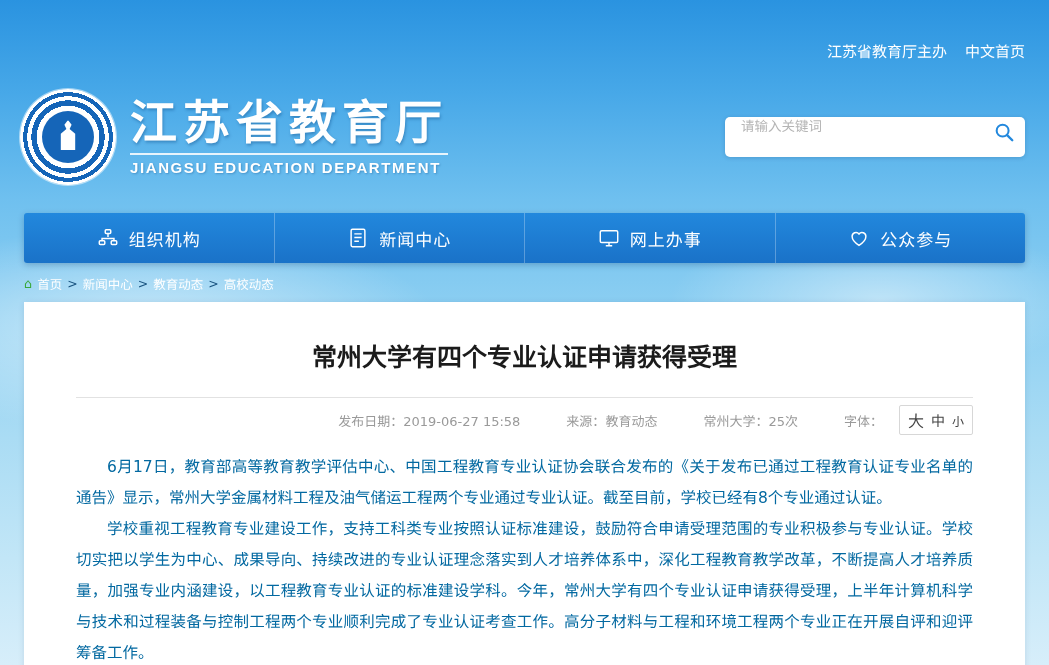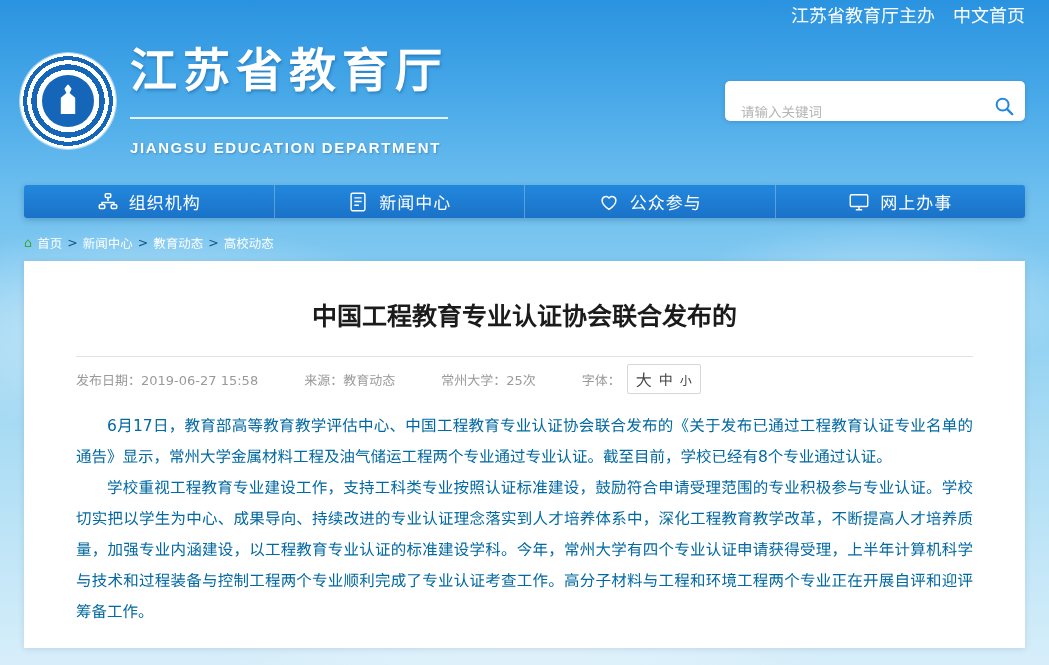--- a/index.html
+++ b/index.html
@@ -28,22 +28,23 @@
   
   .topbar {
     position: relative;
     z-index: 2;
     height: 28px;
     display: flex;
     justify-content: flex-end;
     align-items: center;
     padding-right: 24px;
     gap: 18px;
-    font-size: 18px;
+    font-size: 15px;
     color: #ffffff;
+    margin-top: 36px;
   }
   .topbar a { color: #ffffff; text-decoration: none; white-space: nowrap; }
 
   
   .header {
     position: relative;
     z-index: 2;
     height: 145px;
     display: flex;
     align-items: center;
@@ -74,21 +75,21 @@
     width: 20px; height: 30px;
     transform: translate(-50%,-55%);
     background: #ffffff;
     clip-path: polygon(50% 0%, 68% 16%, 58% 30%, 86% 46%, 86% 100%, 14% 100%, 14% 46%, 42% 30%, 32% 16%);
   }
   .logo-ring-dots {
     position: absolute; inset: 6px;
     border-radius: 50%;
     border: 2px dotted rgba(255,255,255,0.0);
   }
-  .brand-text { display: flex; flex-direction: column; gap: 18px; }
+  .brand-text { display: flex; flex-direction: column; gap: 2px; }
   .brand-cn {
     font-family: "DejaVu Sans", "Liberation Sans", sans-serif;
     font-size: 47px;
     font-weight: 700;
     color: #ffffff;
     letter-spacing: 6px;
     text-shadow: 1px 2px 3px rgba(0,60,120,0.35);
     line-height: 1.1;
   }
   .brand-en {
@@ -104,21 +105,21 @@
     margin: 3px 0 2px 0;
   }
 
   .search-wrap {
     margin-left: auto;
     width: 300px;
     height: 40px;
     background: #ffffff;
     border-radius: 5px;
     display: flex;
-    align-items: flex-end;
+    align-items: flex-start;
     padding: 0 6px 0 14px;
     box-shadow: 0 1px 4px rgba(0,40,90,0.18);
   }
   .search-input {
     flex: 1;
     border: none;
     outline: none;
     font-size: 13.5px;
     color: #333;
     font-family: "DejaVu Sans", "Liberation Sans", sans-serif;
@@ -131,22 +132,22 @@
     background: transparent;
     cursor: pointer;
     display: flex; align-items: center; justify-content: center;
     padding: 0;
   }
 
   
   .nav {
     position: relative;
     z-index: 2;
-    margin: 12px 24px;
-    height: 33px;
+    margin: 4px 24px;
+    height: 50px;
     display: flex;
     background: linear-gradient(180deg, #2288dd 0%, #1a72c8 100%);
     border-radius: 3px;
     overflow: hidden;
     box-shadow: 0 2px 6px rgba(0,40,90,0.25);
   }
   .nav-item {
     flex: 1;
     display: flex;
     align-items: center;
@@ -197,28 +198,28 @@
     font-size: 25px;
     font-weight: 700;
     color: #1b1b1b;
     line-height: 1.4;
     margin: 4px 0 22px 0;
   }
   .meta-rule { border-top: 1px solid #e2e2e2; }
   .meta {
     display: flex;
     align-items: center;
-    justify-content: flex-start;
+    justify-content: flex-end;
     gap: 46px;
     height: 44px;
     font-size: 13px;
     color: #9a9a9a;
     font-family: "DejaVu Sans", "Liberation Sans", sans-serif;
   }
-  .meta-font { display: flex; align-items: center; gap: 6px; color: #9a9a9a; }
+  .meta-font { display: flex; align-items: center; gap: 16px; color: #9a9a9a; }
   .font-sizes {
     display: flex; align-items: center; gap: 7px;
     border: 1px solid #d7d7d7;
     padding: 2px 8px;
     border-radius: 2px;
     color: #444;
     font-size: 14px;
   }
   .font-sizes span { cursor: pointer; }
   .font-sizes .s-l { font-size: 16px; }
@@ -285,49 +286,49 @@
       <svg width="22" height="22" viewBox="0 0 24 24" fill="none" stroke="#fff" stroke-width="1.6">
         <rect x="4.5" y="2.5" width="15" height="19" rx="1.5"></rect>
         <path d="M8 7.5h8M8 11.5h8M8 15.5h5"></path>
       </svg>
     </span>
     <span>新闻中心</span>
   </a>
   <a class="nav-item" href="#">
     <span class="nav-icon">
       <svg width="22" height="22" viewBox="0 0 24 24" fill="none" stroke="#fff" stroke-width="1.6">
-        <path d="M12 20s-7.5-4.8-7.5-9.6A4.2 4.2 0 0 1 12 7.6a4.2 4.2 0 0 1 7.5 2.8C19.5 15.2 12 20 12 20z"></path>
+        <rect x="2.5" y="4" width="19" height="13" rx="1.5"></rect>
+        <path d="M8.5 20.5h7M12 17v3.5"></path>
       </svg>
     </span>
-    <span>公众参与</span>
+    <span>网上办事</span>
   </a>
   <a class="nav-item" href="#">
     <span class="nav-icon">
       <svg width="22" height="22" viewBox="0 0 24 24" fill="none" stroke="#fff" stroke-width="1.6">
-        <rect x="2.5" y="4" width="19" height="13" rx="1.5"></rect>
-        <path d="M8.5 20.5h7M12 17v3.5"></path>
+        <path d="M12 20s-7.5-4.8-7.5-9.6A4.2 4.2 0 0 1 12 7.6a4.2 4.2 0 0 1 7.5 2.8C19.5 15.2 12 20 12 20z"></path>
       </svg>
     </span>
-    <span>网上办事</span>
+    <span>公众参与</span>
   </a>
 </div>
 
 <div class="crumb">
   <span class="home-icon">⌂</span>
   <a href="#">首页</a>
   <span class="sep">&gt;</span>
   <a href="#">新闻中心</a>
   <span class="sep">&gt;</span>
   <a href="#">教育动态</a>
   <span class="sep">&gt;</span>
   <a href="#">高校动态</a>
 </div>
 
 <div class="card">
-  <div class="article-title">中国工程教育专业认证协会联合发布的</div>
+  <div class="article-title">常州大学有四个专业认证申请获得受理</div>
   <div class="meta-rule"></div>
   <div class="meta">
     <div>
       <span>发布日期：</span><span>2019-06-27 15:58</span>
     </div>
     <div>
       <span>来源：</span><span>教育动态</span>
     </div>
     <div>
       <span>常州大学：</span><span>25次</span>

